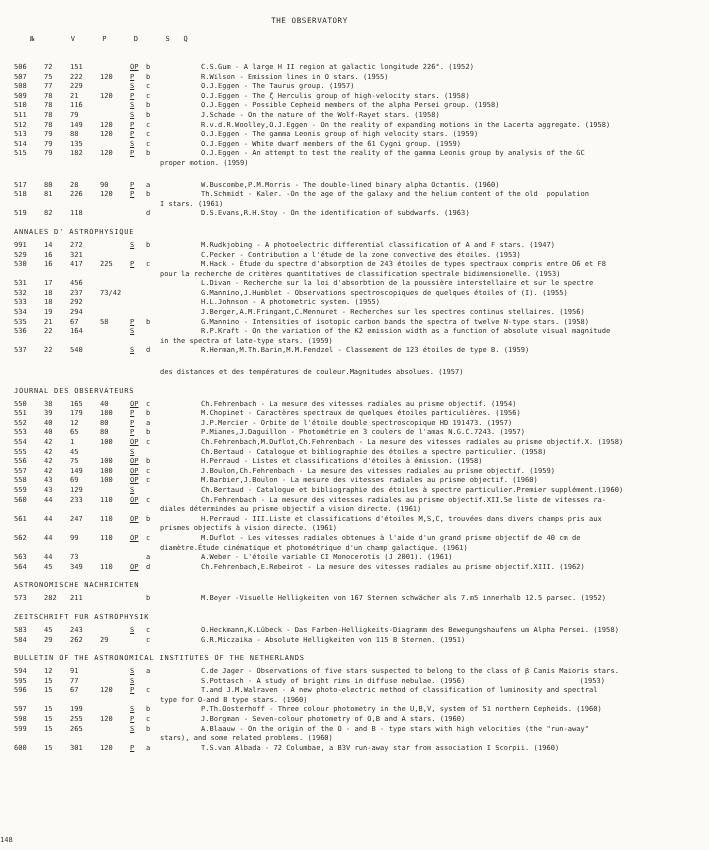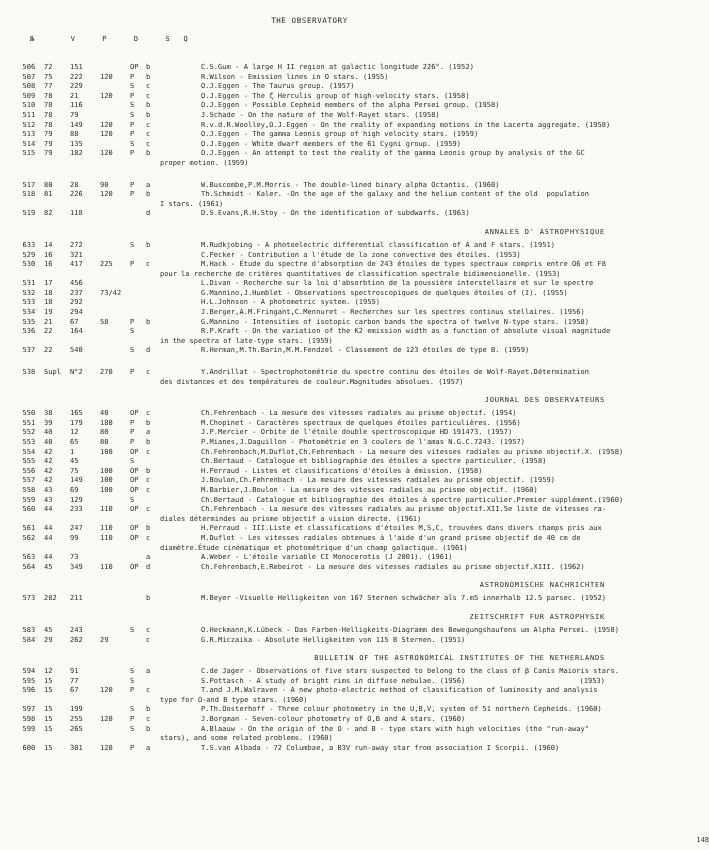--- a/index.html
+++ b/index.html
@@ -30,54 +30,54 @@
   }
   .colhead {
     display: block;
     font-size: 7px;
     letter-spacing: 0.3px;
     margin: 0 0 20px 0;
     white-space: pre;
     padding-left: 16px;
   }
   .section-head {
-    text-align: right;
+    text-align: left;
     font-size: 7px;
     letter-spacing: 0.8px;
     margin: 9px 0 5px 0;
   }
   .rows { display: block; }
   .row {
     display: block;
     white-space: pre;
     font-size: 7px;
     line-height: 9.6px;
     letter-spacing: 0.05px;
   }
-  .row .num   { display: inline-block; width: 30px; text-align: center; }
+  .row .num   { display: inline-block; width: 30px; }
   .row .v     { display: inline-block; width: 26px; }
   .row .p     { display: inline-block; width: 30px; }
   .row .d     { display: inline-block; width: 30px; }
-  .row .s     { display: inline-block; width: 16px; }
+  .row .s     { display: inline-block; width: 16px; text-decoration: underline; }
   .row .q     { display: inline-block; width: 14px; }
   .row .txt   { display: inline; margin-left: 41px; }
   .cont {
     display: block;
     white-space: pre;
     font-size: 7px;
     line-height: 9.6px;
     padding-left: 146px;
   }
   .gap-m { display:block; height: 12px; }
   .folio {
     position: absolute;
     bottom: 6px;
     left: 0;
     width: 709px;
-    text-align: right;
+    text-align: left;
     font-size: 7px;
   }
   .right-note {
     float: right;
     font-size: 7px;
   }
 </style>
 </head>
 <body>
 
@@ -101,70 +101,70 @@
         <div class="row"><span class="num">515</span><span class="v">79</span><span class="p">182</span><span class="d">120</span><span class="s">P</span><span class="q">b</span><span class="txt">O.J.Eggen - An attempt to test the reality of the gamma Leonis group by analysis of the GC</span></div>
         <div class="cont">proper motion. (1959)</div>
         <span class="gap-m"></span>
         <div class="row"><span class="num">517</span><span class="v">80</span><span class="p">28</span><span class="d">90</span><span class="s">P</span><span class="q">a</span><span class="txt">W.Buscombe,P.M.Morris - The double-lined binary alpha Octantis. (1960)</span></div>
         <div class="row"><span class="num">518</span><span class="v">81</span><span class="p">226</span><span class="d">120</span><span class="s">P</span><span class="q">b</span><span class="txt">Th.Schmidt - Kaler. -On the age of the galaxy and the helium content of the old  population</span></div>
         <div class="cont">I stars. (1961)</div>
         <div class="row"><span class="num">519</span><span class="v">82</span><span class="p">118</span><span class="d"></span><span class="s"></span><span class="q">d</span><span class="txt">D.S.Evans,R.H.Stoy - On the identification of subdwarfs. (1963)</span></div>
       </div>
       <div class="section-head">ANNALES D' ASTROPHYSIQUE</div>
       <div class="rows">
-        <div class="row"><span class="num">633</span><span class="v">14</span><span class="p">272</span><span class="d"></span><span class="s">S</span><span class="q">b</span><span class="txt">M.Rudkjobing - A photoelectric differential classification of A and F stars. (1951)</span></div>
+        <div class="row"><span class="num">991</span><span class="v">14</span><span class="p">272</span><span class="d"></span><span class="s">S</span><span class="q">b</span><span class="txt">M.Rudkjobing - A photoelectric differential classification of A and F stars. (1947)</span></div>
         <div class="row"><span class="num">529</span><span class="v">16</span><span class="p">321</span><span class="d"></span><span class="s"></span><span class="q"></span><span class="txt">C.Pecker - Contribution a l'étude de la zone convective des étoiles. (1953)</span></div>
         <div class="row"><span class="num">530</span><span class="v">16</span><span class="p">417</span><span class="d">225</span><span class="s">P</span><span class="q">c</span><span class="txt">M.Hack - Étude du spectre d'absorption de 243 étoiles de types spectraux compris entre O6 et F8</span></div>
         <div class="cont">pour la recherche de critères quantitatives de classification spectrale bidimensionelle. (1953)</div>
         <div class="row"><span class="num">531</span><span class="v">17</span><span class="p">456</span><span class="d"></span><span class="s"></span><span class="q"></span><span class="txt">L.Divan - Recherche sur la loi d'absorbtion de la poussière interstellaire et sur le spectre</span></div>
         <div class="row"><span class="num">532</span><span class="v">18</span><span class="p">237</span><span class="d">73/42</span><span class="s"></span><span class="q"></span><span class="txt">G.Mannino,J.Humblet - Observations spectroscopiques de quelques étoiles of (I). (1955)</span></div>
         <div class="row"><span class="num">533</span><span class="v">18</span><span class="p">292</span><span class="d"></span><span class="s"></span><span class="q"></span><span class="txt">H.L.Johnson - A photometric system. (1955)</span></div>
         <div class="row"><span class="num">534</span><span class="v">19</span><span class="p">294</span><span class="d"></span><span class="s"></span><span class="q"></span><span class="txt">J.Berger,A.M.Fringant,C.Mennuret - Recherches sur les spectres continus stellaires. (1956)</span></div>
         <div class="row"><span class="num">535</span><span class="v">21</span><span class="p">67</span><span class="d">58</span><span class="s">P</span><span class="q">b</span><span class="txt">G.Mannino - Intensities of isotopic carbon bands the spectra of twelve N-type stars. (1958)</span></div>
         <div class="row"><span class="num">536</span><span class="v">22</span><span class="p">164</span><span class="d"></span><span class="s">S</span><span class="q"></span><span class="txt">R.P.Kraft - On the variation of the K2 emission width as a function of absolute visual magnitude</span></div>
         <div class="cont">in the spectra of late-type stars. (1959)</div>
         <div class="row"><span class="num">537</span><span class="v">22</span><span class="p">540</span><span class="d"></span><span class="s">S</span><span class="q">d</span><span class="txt">R.Herman,M.Th.Barin,M.M.Fendzel - Classement de 123 étoiles de type B. (1959)</span></div>
         <span class="gap-m"></span>
-        <div class="row"><span class="num">538</span><span class="v">Supl</span><span class="p">N°2</span><span class="d">270</span><span class="s">P</span><span class="q">c</span><span class="txt">Y.Andrillat - Spectrophotométrie du spectre continu des étoiles de Wolf-Rayet.Détermination</span></div>
         <div class="cont">des distances et des températures de couleur.Magnitudes absolues. (1957)</div>
       </div>
       <div class="section-head">JOURNAL DES OBSERVATEURS</div>
       <div class="rows">
         <div class="row"><span class="num">550</span><span class="v">38</span><span class="p">165</span><span class="d">40</span><span class="s">OP</span><span class="q">c</span><span class="txt">Ch.Fehrenbach - La mesure des vitesses radiales au prisme objectif. (1954)</span></div>
         <div class="row"><span class="num">551</span><span class="v">39</span><span class="p">179</span><span class="d">180</span><span class="s">P</span><span class="q">b</span><span class="txt">M.Chopinet - Caractères spectraux de quelques étoiles particulières. (1956)</span></div>
         <div class="row"><span class="num">552</span><span class="v">40</span><span class="p">12</span><span class="d">80</span><span class="s">P</span><span class="q">a</span><span class="txt">J.P.Mercier - Orbite de l'étoile double spectroscopique HD 191473. (1957)</span></div>
         <div class="row"><span class="num">553</span><span class="v">40</span><span class="p">65</span><span class="d">80</span><span class="s">P</span><span class="q">b</span><span class="txt">P.Mianes,J.Daguillon - Photométrie en 3 coulers de l'amas N.G.C.7243. (1957)</span></div>
         <div class="row"><span class="num">554</span><span class="v">42</span><span class="p">1</span><span class="d">100</span><span class="s">OP</span><span class="q">c</span><span class="txt">Ch.Fehrenbach,M.Duflot,Ch.Fehrenbach - La mesure des vitesses radiales au prisme objectif.X. (1958)</span></div>
         <div class="row"><span class="num">555</span><span class="v">42</span><span class="p">45</span><span class="d"></span><span class="s">S</span><span class="q"></span><span class="txt">Ch.Bertaud - Catalogue et bibliographie des étoiles a spectre particulier. (1958)</span></div>
         <div class="row"><span class="num">556</span><span class="v">42</span><span class="p">75</span><span class="d">100</span><span class="s">OP</span><span class="q">b</span><span class="txt">H.Perraud - Listes et classifications d'étoiles à émission. (1958)</span></div>
         <div class="row"><span class="num">557</span><span class="v">42</span><span class="p">149</span><span class="d">100</span><span class="s">OP</span><span class="q">c</span><span class="txt">J.Boulon,Ch.Fehrenbach - La mesure des vitesses radiales au prisme objectif. (1959)</span></div>
         <div class="row"><span class="num">558</span><span class="v">43</span><span class="p">69</span><span class="d">100</span><span class="s">OP</span><span class="q">c</span><span class="txt">M.Barbier,J.Boulon - La mesure des vitesses radiales au prisme objectif. (1960)</span></div>
         <div class="row"><span class="num">559</span><span class="v">43</span><span class="p">129</span><span class="d"></span><span class="s">S</span><span class="q"></span><span class="txt">Ch.Bertaud - Catalogue et bibliographie des étoiles à spectre particulier.Premier supplément.(1960)</span></div>
         <div class="row"><span class="num">560</span><span class="v">44</span><span class="p">233</span><span class="d">110</span><span class="s">OP</span><span class="q">c</span><span class="txt">Ch.Fehrenbach - La mesure des vitesses radiales au prisme objectif.XII.5e liste de vitesses ra-</span></div>
         <div class="cont">diales détermindes au prisme objectif a vision directe. (1961)</div>
         <div class="row"><span class="num">561</span><span class="v">44</span><span class="p">247</span><span class="d">110</span><span class="s">OP</span><span class="q">b</span><span class="txt">H.Perraud - III.Liste et classifications d'étoiles M,S,C, trouvées dans divers champs pris aux</span></div>
+        <div class="cont">prismes objectifs à vision directe. (1961)</div>
         <div class="row"><span class="num">562</span><span class="v">44</span><span class="p">99</span><span class="d">110</span><span class="s">OP</span><span class="q">c</span><span class="txt">M.Duflot - Les vitesses radiales obtenues à l'aide d'un grand prisme objectif de 40 cm de</span></div>
         <div class="cont">diamètre.Étude cinématique et photométrique d'un champ galactique. (1961)</div>
         <div class="row"><span class="num">563</span><span class="v">44</span><span class="p">73</span><span class="d"></span><span class="s"></span><span class="q">a</span><span class="txt">A.Weber - L'étoile variable CI Monocerotis (J 2001). (1961)</span></div>
         <div class="row"><span class="num">564</span><span class="v">45</span><span class="p">349</span><span class="d">110</span><span class="s">OP</span><span class="q">d</span><span class="txt">Ch.Fehrenbach,E.Rebeirot - La mesure des vitesses radiales au prisme objectif.XIII. (1962)</span></div>
       </div>
       <div class="section-head">ASTRONOMISCHE NACHRICHTEN</div>
       <div class="rows">
         <div class="row"><span class="num">573</span><span class="v">282</span><span class="p">211</span><span class="d"></span><span class="s"></span><span class="q">b</span><span class="txt">M.Beyer -Visuelle Helligkeiten von 167 Sternen schwächer als 7.m5 innerhalb 12.5 parsec. (1952)</span></div>
       </div>
       <div class="section-head">ZEITSCHRIFT FUR ASTROPHYSIK</div>
       <div class="rows">
         <div class="row"><span class="num">583</span><span class="v">45</span><span class="p">243</span><span class="d"></span><span class="s">S</span><span class="q">c</span><span class="txt">O.Heckmann,K.Lübeck - Das Farben-Helligkeits-Diagramm des Bewegungshaufens um Alpha Persei. (1958)</span></div>
         <div class="row"><span class="num">584</span><span class="v">29</span><span class="p">262</span><span class="d">29</span><span class="s"></span><span class="q">c</span><span class="txt">G.R.Miczaika - Absolute Helligkeiten von 115 B Sternen. (1951)</span></div>
       </div>
       <div class="section-head">BULLETIN OF THE ASTRONOMICAL INSTITUTES OF THE NETHERLANDS</div>
       <div class="rows">
         <div class="row"><span class="num">594</span><span class="v">12</span><span class="p">91</span><span class="d"></span><span class="s">S</span><span class="q">a</span><span class="txt">C.de Jager - Observations of five stars suspected to belong to the class of β Canis Maioris stars.</span></div>
         <div class="row"><span class="num">595</span><span class="v">15</span><span class="p">77</span><span class="d"></span><span class="s">S</span><span class="q"></span><span class="txt">S.Pottasch - A study of bright rims in diffuse nebulae. (1956)</span><span class="right-note">(1953)</span></div>
-        <div class="row"><span class="num">596</span><span class="v">15</span><span class="p">67</span><span class="d">120</span><span class="s">P</span><span class="q">c</span><span class="txt">T.and J.M.Walraven - A new photo-electric method of classification of luminosity and analysis</span></div>
+        <div class="row"><span class="num">596</span><span class="v">15</span><span class="p">67</span><span class="d">120</span><span class="s">P</span><span class="q">c</span><span class="txt">T.and J.M.Walraven - A new photo-electric method of classification of luminosity and spectral</span></div>
         <div class="cont">type for O-and B type stars. (1960)</div>
         <div class="row"><span class="num">597</span><span class="v">15</span><span class="p">199</span><span class="d"></span><span class="s">S</span><span class="q">b</span><span class="txt">P.Th.Oosterhoff - Three colour photometry in the U,B,V, system of 51 northern Cepheids. (1960)</span></div>
         <div class="row"><span class="num">598</span><span class="v">15</span><span class="p">255</span><span class="d">120</span><span class="s">P</span><span class="q">c</span><span class="txt">J.Borgman - Seven-colour photometry of O,B and A stars. (1960)</span></div>
         <div class="row"><span class="num">599</span><span class="v">15</span><span class="p">265</span><span class="d"></span><span class="s">S</span><span class="q">b</span><span class="txt">A.Blaauw - On the origin of the O - and B - type stars with high velocities (the "run-away"</span></div>
         <div class="cont">stars), and some related problems. (1960)</div>
         <div class="row"><span class="num">600</span><span class="v">15</span><span class="p">301</span><span class="d">120</span><span class="s">P</span><span class="q">a</span><span class="txt">T.S.van Albada - 72 Columbae, a B3V run-away star from association I Scorpii. (1960)</span></div>
       </div>
     </div>
 
   <div class="folio">148</div>

